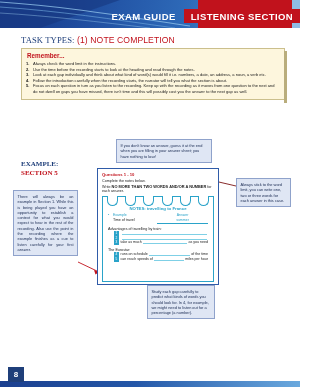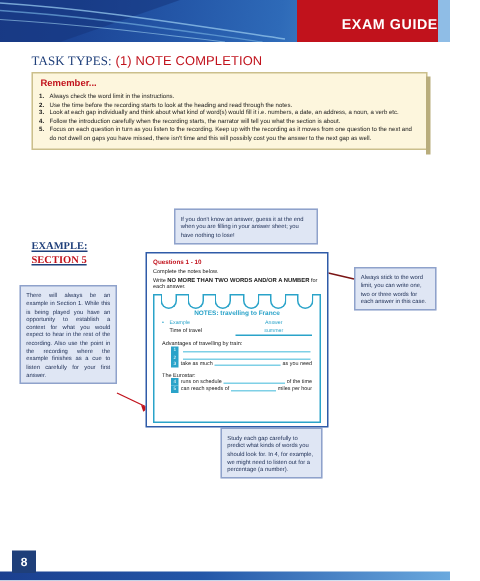--- a/index.html
+++ b/index.html
@@ -61,21 +61,21 @@
     color: #c1121c; font-weight: bold; font-size: 6.3px; margin: 0 0 2px 1px;
   }
   .rem-item { display: flex; font-size: 4.05px; color: #1a1a1a; line-height: 5.6px; }
   .rem-num { width: 7px; font-weight: bold; flex: 0 0 7px; }
   .rem-txt { flex: 1; }
 
   
   .example-label {
     position: absolute; left: 21px; top: 160px;
     font-family: "Liberation Serif", serif; font-weight: bold; font-size: 7px;
-    color: #1f3f7a; line-height: 8.5px; text-decoration: underline;
+    color: #1f3f7a; line-height: 8.5px;
   }
   .example-label .red { color: #c1121c; display: block; }
 
   
   .callout {
     background: #dfe6f4; border: 0.8px solid #8fa2cb;
     color: #1a2b52; font-size: 3.9px; line-height: 5.3px;
     padding: 3px 3.5px;
   }
   .callout-left {
@@ -158,20 +158,21 @@
   <svg class="hdr-swoosh" viewBox="0 0 300 28" preserveAspectRatio="none">
     <path d="M0,0 L120,0 L40,28 L0,28 Z" fill="#15357c" opacity="0.55"></path>
     <path d="M0,2 C60,6 110,14 190,26" stroke="#8fc0e8" stroke-width="1.1" fill="none" opacity="0.8"></path>
     <path d="M0,7 C60,11 110,19 175,28" stroke="#6fa9dc" stroke-width="0.9" fill="none" opacity="0.7"></path>
     <path d="M0,13 C50,16 100,22 150,28" stroke="#9fd0f0" stroke-width="0.7" fill="none" opacity="0.6"></path>
   </svg>
   <div class="hdr-red-band"></div>
   <div class="hdr-red-edge"></div>
   <div class="hdr-title-wrap">
     <div class="hdr-exam">EXAM GUIDE</div>
+    <div class="hdr-listen-box">LISTENING SECTION</div>
   </div>
 </div>
 
 <div class="task-title">
   <span class="t1">TASK TYPES:</span>
   <span class="t2">(1) NOTE COMPLETION</span>
 </div>
 
 <div class="remember-box">
   <div class="remember-title">Remember...</div>

